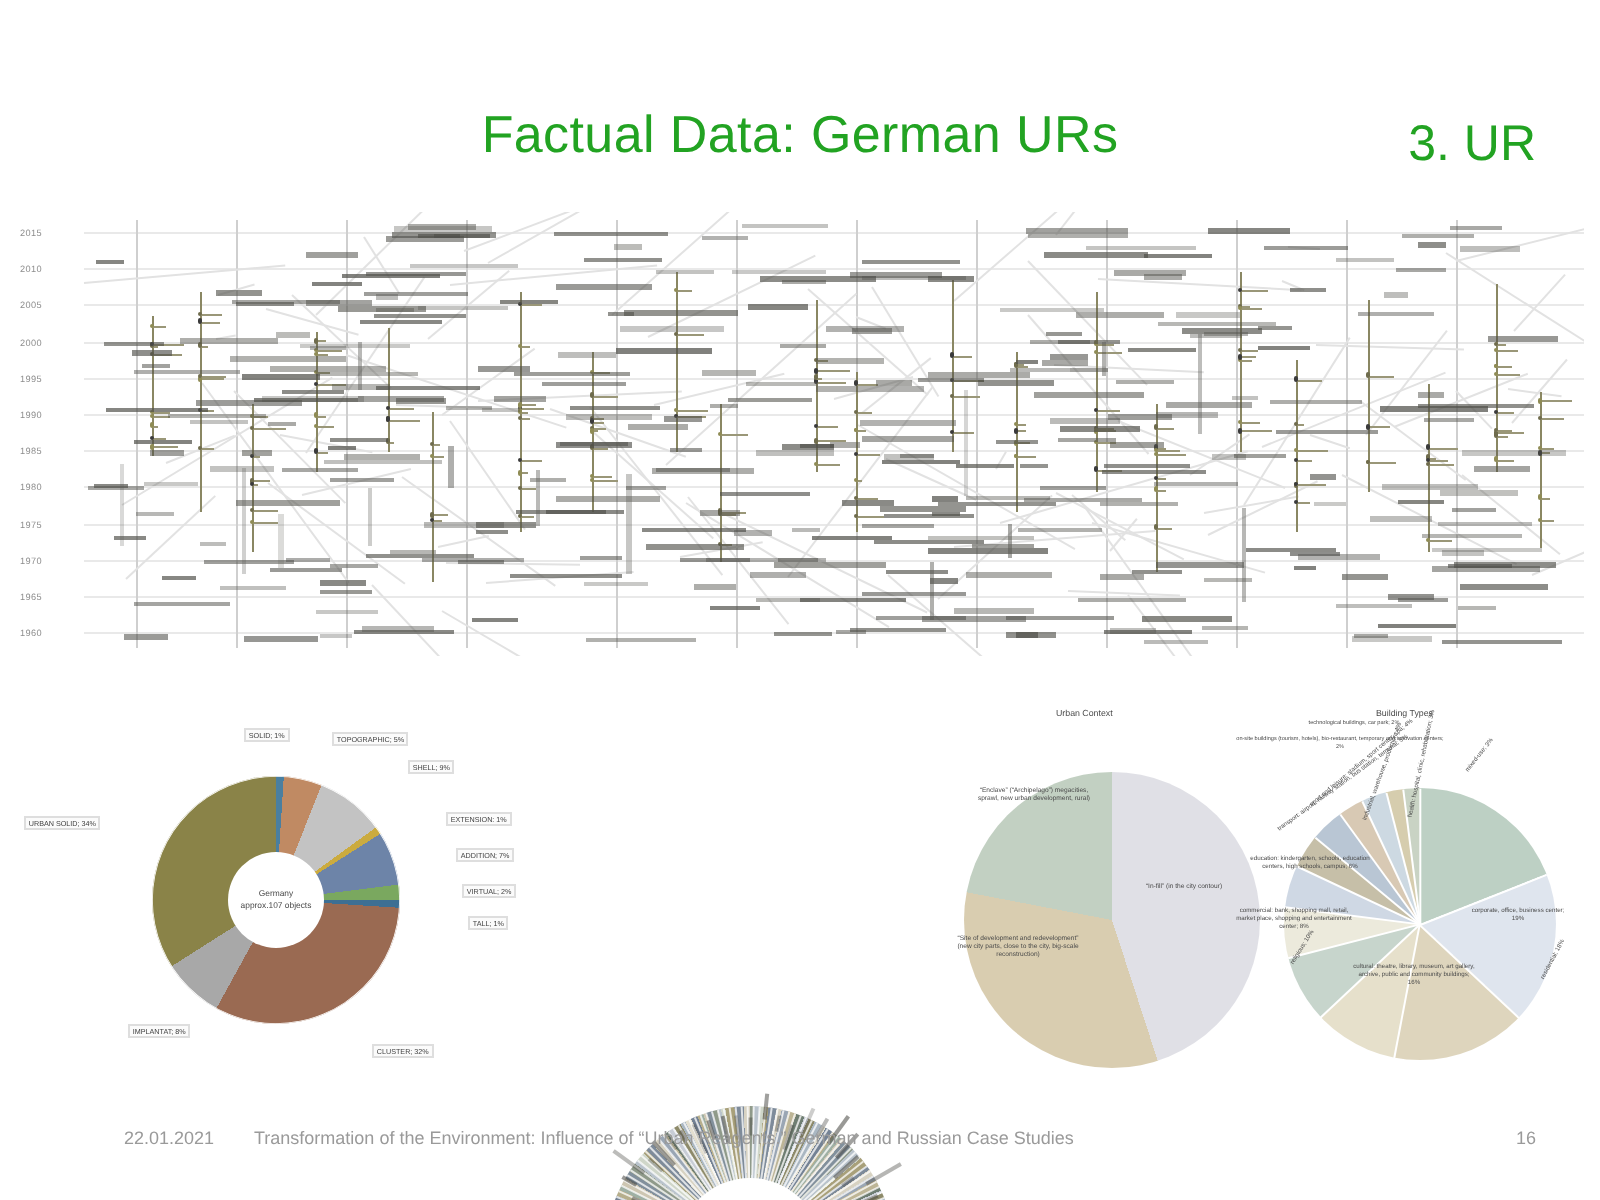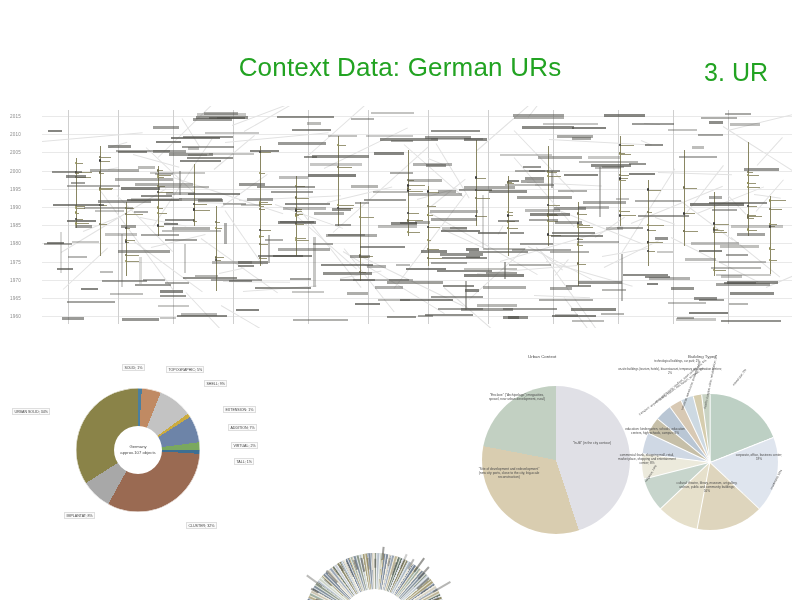--- a/index.html
+++ b/index.html
@@ -100,21 +100,21 @@
   .footer{position:absolute;left:0;right:0;top:564px;height:24px;}
   .ft-date{position:absolute;left:62px;top:0;font-size:9px;color:#9a9a9a;}
   .ft-text{position:absolute;left:127px;top:0;font-size:9px;color:#9a9a9a;}
   .ft-page{position:absolute;left:758px;top:0;font-size:9px;color:#9a9a9a;}
 </style>
 </head>
 <body>
 
 <div class="slide">
 
-  <div class="title-main">Context Data: German URs</div>
+  <div class="title-main">Factual Data: German URs</div>
   <div class="title-sub">3. UR</div>
 
   <div class="timeline" id="timeline">
       <div class="tl-years">
         <div class="tl-year" style="top: 8px;">2015</div>
         <div class="tl-year" style="top: 26.2px;">2010</div>
         <div class="tl-year" style="top: 44.4px;">2005</div>
         <div class="tl-year" style="top: 62.6px;">2000</div>
         <div class="tl-year" style="top: 80.8px;">1995</div>
         <div class="tl-year" style="top: 99px;">1990</div>
@@ -1009,14 +1009,19 @@
         <div class="pie-lbl rot" style="left: 30px; top: 30px; transform: rotate(-40deg); font-size: 3.1px;">sport and leisure: stadium, sport center, spa; 4%</div>
         <div class="pie-lbl rot" style="left: 48px; top: 34px; transform: rotate(-70deg); font-size: 3.1px;">industrial, warehouse, production; 4%</div>
         <div class="pie-lbl rot" style="left: 66px; top: 30px; transform: rotate(-78deg); font-size: 3.1px;">health: hospital, clinic, rehabilitation; 3%</div>
         <div class="pie-lbl rot" style="left: 112px; top: 26px; transform: rotate(-52deg); font-size: 3.1px;">mixed-use; 3%</div>
         <div class="pie-lbl " style="left: 14px; top: 10px; width: 90px; font-size: 2.8px;">technological buildings, car park; 2%</div>
         <div class="pie-lbl " style="left: 0px; top: 18px; width: 104px; font-size: 2.8px;">on-site buildings (tourism, hotels), bio-restaurant, temporary and innovation centers; 2%</div>
       </div>
 
   </div>
 
+  <div class="footer">
+    <div class="ft-date">22.01.2021</div>
+    <div class="ft-text">Transformation of the Environment: Influence of “Urban Reagents.” German and Russian Case Studies</div>
+    <div class="ft-page">16</div>
+  </div>
 
 </div>
 
 </body></html>

